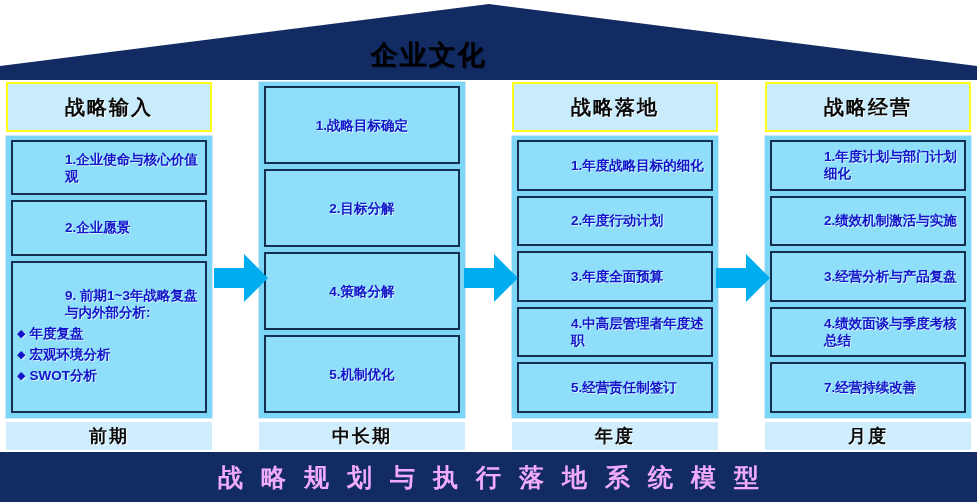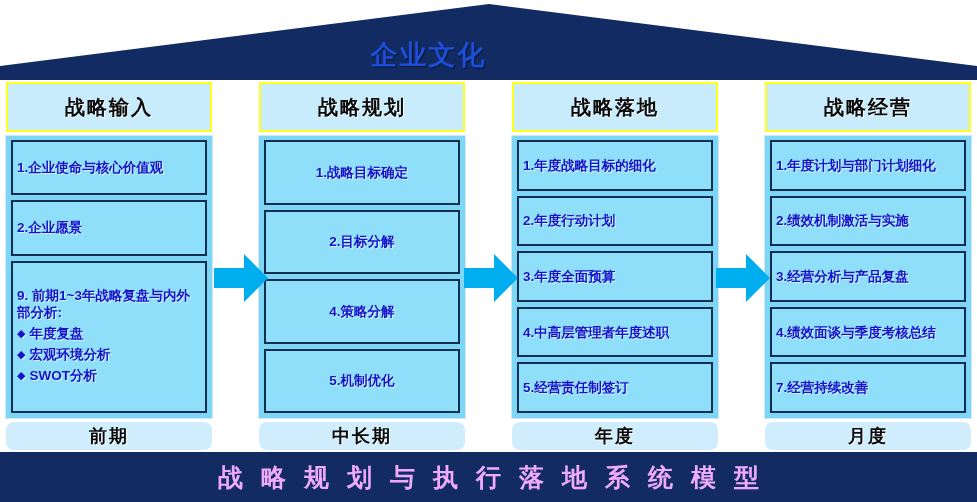--- a/index.html
+++ b/index.html
@@ -23,21 +23,21 @@
     width: 977px;
     height: 80px;
   }
   #roof svg { display: block; }
   #roof-title {
     position: absolute;
     left: 0;
     top: 38px;
     width: 857px;
     text-align: center;
-    color: #1d4ed8;
+    color: #000000;
     font-size: 27px;
     font-weight: bold;
     letter-spacing: 2px;
     line-height: 34px;
     text-shadow: 1px 1px 0 #06122e;
     pointer-events: none;
   }
 
   
   #columns {
@@ -98,21 +98,21 @@
   .item.grow { flex: 1; }
   .item.fixed { flex: 1; }
 
   .item-text {
     font-size: 13.5px;
     font-weight: bold;
     color: #1414c8;
     line-height: 17px;
     text-shadow: 1px 1px 0 rgba(255,255,255,0.6);
   }
-  .align-left  .item-text { text-align: left; }
+  .align-left  .item-text { text-align: left; margin-left: 48px; }
   .align-center .item-text { text-align: center; }
 
   .sub-list {
     margin: 2px 0 0 0;
     padding: 0;
     list-style: none;
   }
   .sub-list li {
     font-size: 13.5px;
     font-weight: bold;
@@ -129,21 +129,20 @@
   }
 
   
   .col-footer {
     background: #cfedfd;
     height: 28px;
     margin-top: 4px;
     display: flex;
     align-items: center;
     justify-content: center;
-    border-radius: 8px;
   }
   .col-footer span {
     font-size: 18px;
     font-weight: bold;
     color: #0a0a0a;
     letter-spacing: 2px;
     text-shadow: 1px 1px 0 rgba(255,255,255,0.8);
   }
 
   
@@ -209,23 +208,20 @@
           <li><span class="bullet">◆</span><span>SWOT分析</span></li>
         </ul>
       </div>
     </div>
     <div class="col-footer">
       <span>前期</span>
     </div>
   </div>
 
   <div class="column">
-    <div class="col-header">
-      <span>战略规划</span>
-    </div>
     <div class="col-body align-center">
       <div class="item grow">
         <div class="item-text">1.战略目标确定</div>
       </div>
       <div class="item grow">
         <div class="item-text">2.目标分解</div>
       </div>
       <div class="item grow">
         <div class="item-text">4.策略分解</div>
       </div>

